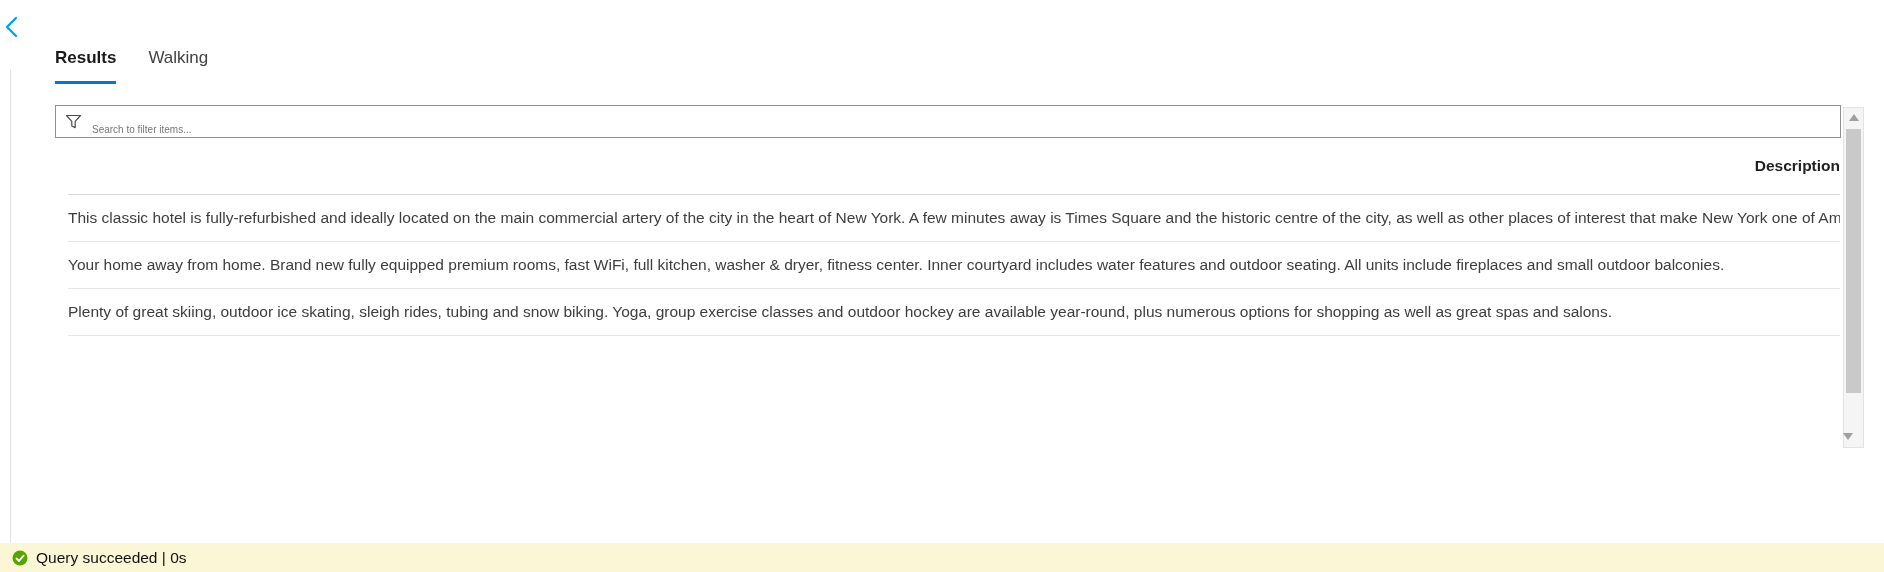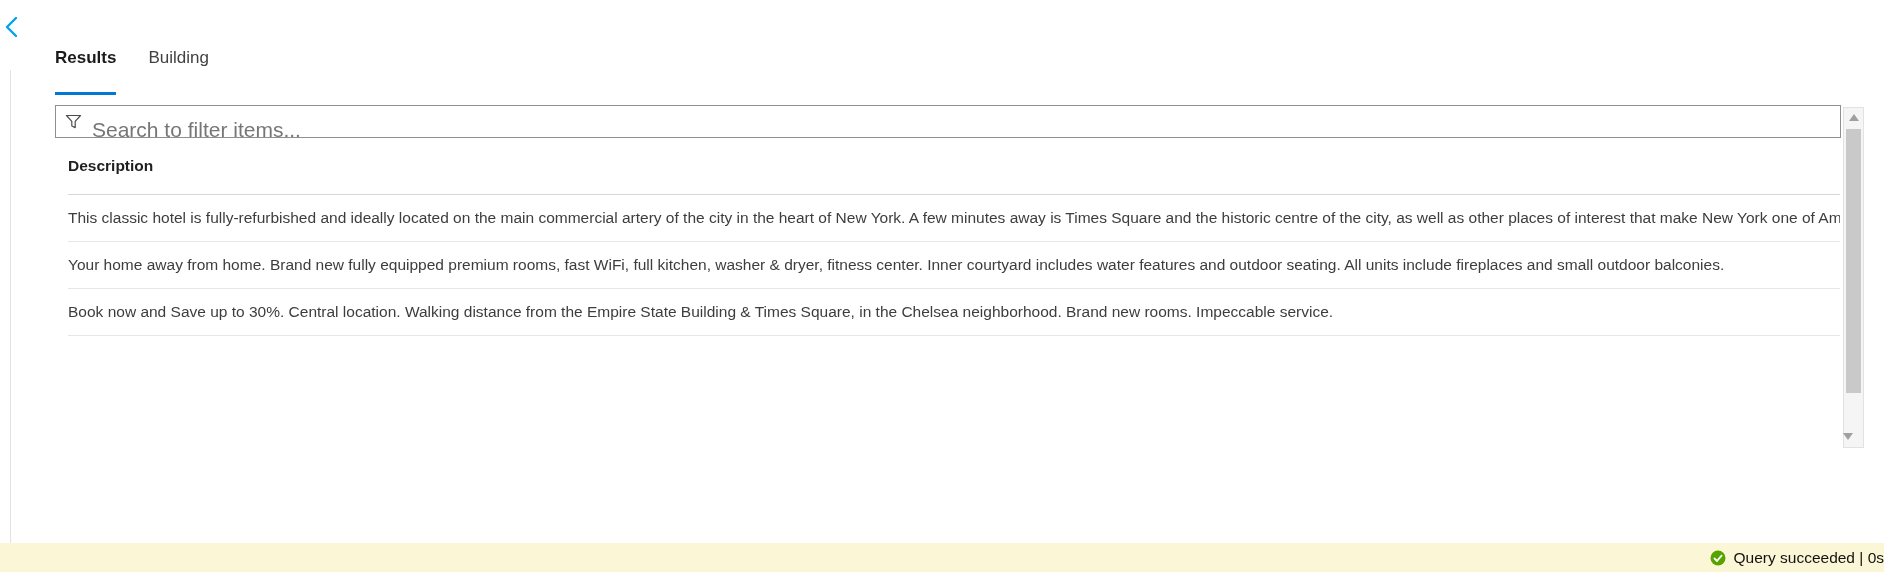--- a/index.html
+++ b/index.html
@@ -6,95 +6,95 @@
   .screen{
     position:relative;width:1884px;height:572px;background:#ffffff;overflow:hidden;
     font-family:"Liberation Sans",sans-serif;color:#3b3b3b;
   }
   
   .back-btn{position:absolute;left:4px;top:16px;width:18px;height:24px;cursor:pointer;}
   
   .panel-left-border{position:absolute;left:10px;top:70px;width:1px;height:473px;background:#e2e2e2;}
   
   .tabs{position:absolute;left:55px;top:48px;display:flex;gap:32px;}
-  .tab{font-size:17px;line-height:20px;padding-bottom:24px;color:#424242;cursor:pointer;}
+  .tab{font-size:17px;line-height:20px;padding-bottom:13px;color:#424242;cursor:pointer;}
   .tab.active{font-weight:bold;color:#1b1b1b;border-bottom:3px solid #0078D4;}
   
   .search-box{position:absolute;left:55px;top:105px;width:1786px;height:33px;}
   .search-box input{
     box-sizing:border-box;width:100%;height:100%;border:1px solid #8f8f8f;background:#fff;
-    font-family:"Liberation Sans",sans-serif;font-size:21px;color:#1d4ed8;
+    font-family:"Liberation Sans",sans-serif;font-size:10px;color:#1d4ed8;
     padding:16px 8px 0 36px;outline:none;
   }
   .search-box input::placeholder{color:#767676;opacity:1;}
   .funnel{position:absolute;left:10px;top:8px;pointer-events:none;}
   
   .grid-header{
     position:absolute;left:68px;top:138px;width:1772px;height:57px;line-height:56px;
     font-weight:bold;font-size:15.5px;color:#1f1f1f;border-bottom:1px solid #d8d8d8;
-    box-sizing:border-box;white-space:nowrap;overflow:hidden;
+    box-sizing:border-box;white-space:nowrap;overflow:hidden;text-align:right;
   }
   .grid-rows{position:absolute;left:68px;top:195px;width:1772px;}
   .grid-row{
     box-sizing:border-box;height:47px;line-height:46px;border-bottom:1px solid #e6e6e6;
     font-size:15.5px;color:#3d3d3d;white-space:nowrap;overflow:hidden;cursor:default;
   }
   
   .v-scrollbar{
     position:absolute;left:1843px;top:107px;width:21px;height:341px;background:#f5f5f5;
     border:1px solid #e2e2e2;box-sizing:border-box;
   }
   .sb-arrow{position:absolute;left:50%;transform:translateX(-50%);width:0;height:0;
     border-left:5px solid transparent;border-right:5px solid transparent;cursor:pointer;}
   .sb-up{top:6px;border-bottom:7px solid #a0a0a0;}
   .sb-down{bottom:6px;border-top:7px solid #a0a0a0;}
   .sb-thumb{position:absolute;left:2px;top:21px;width:15px;height:264px;background:#c9c9c9;cursor:pointer;}
   
   .status-bar{
     position:absolute;left:0;top:543px;width:1884px;height:29px;background:#FBF6D5;
-    display:flex;align-items:center;gap:8px;padding-left:12px;box-sizing:border-box;justify-content:flex-end;
+    display:flex;align-items:center;gap:8px;padding-left:12px;box-sizing:border-box;
   }
   .status-text{font-size:15.5px;color:#121212;}
 </style>
 </head>
 <body>
 
 <div class="screen">
 
   <div class="back-btn">
     <svg width="16" height="22" viewBox="0 0 16 22">
       <polyline points="12,2 3,11 12,20" fill="none" stroke="#00A2ED" stroke-width="2.4" stroke-linecap="round" stroke-linejoin="round"></polyline>
     </svg>
   </div>
 
   <div class="panel-left-border"></div>
 
   <div class="tabs">
     <div class="tab active">Results</div>
-    <div class="tab">Building</div>
+    <div class="tab">Walking</div>
   </div>
 
   <div class="search-box">
     <input type="text" placeholder="Search to filter items..." style="">
     <svg class="funnel" width="17" height="17" viewBox="0 0 17 17">
       <path d="M1.5 2.5 H15.5 L10.2 8.4 V14.6 L6.8 13 V8.4 Z" fill="none" stroke="#4d4d4d" stroke-width="1.2" stroke-linejoin="round"></path>
     </svg>
   </div>
 
   <div class="grid-header">Description</div>
 
   <div class="grid-rows">
       <div class="grid-row">
       <span>This classic hotel is fully-refurbished and ideally located on the main commercial artery of the city in the heart of New York. A few minutes away is Times Square and the historic centre of the city, as well as other places of interest that make New York one of America's most attractive and cosmopolitan cities.</span>
     </div>
       <div class="grid-row">
       <span>Your home away from home. Brand new fully equipped premium rooms, fast WiFi, full kitchen, washer &amp; dryer, fitness center. Inner courtyard includes water features and outdoor seating. All units include fireplaces and small outdoor balconies.</span>
     </div>
       <div class="grid-row">
-      <span>Book now and Save up to 30%. Central location. Walking distance from the Empire State Building &amp; Times Square, in the Chelsea neighborhood. Brand new rooms. Impeccable service.</span>
+      <span>Plenty of great skiing, outdoor ice skating, sleigh rides, tubing and snow biking. Yoga, group exercise classes and outdoor hockey are available year-round, plus numerous options for shopping as well as great spas and salons.</span>
     </div>
     </div>
 
   <div class="v-scrollbar">
     <div class="sb-arrow sb-up"></div>
     <div class="sb-thumb"></div>
   </div>
   <div class="sb-arrow sb-down" style="position:absolute;left:1848px;bottom:auto;top:433px;"></div>
 
   <div class="status-bar">

